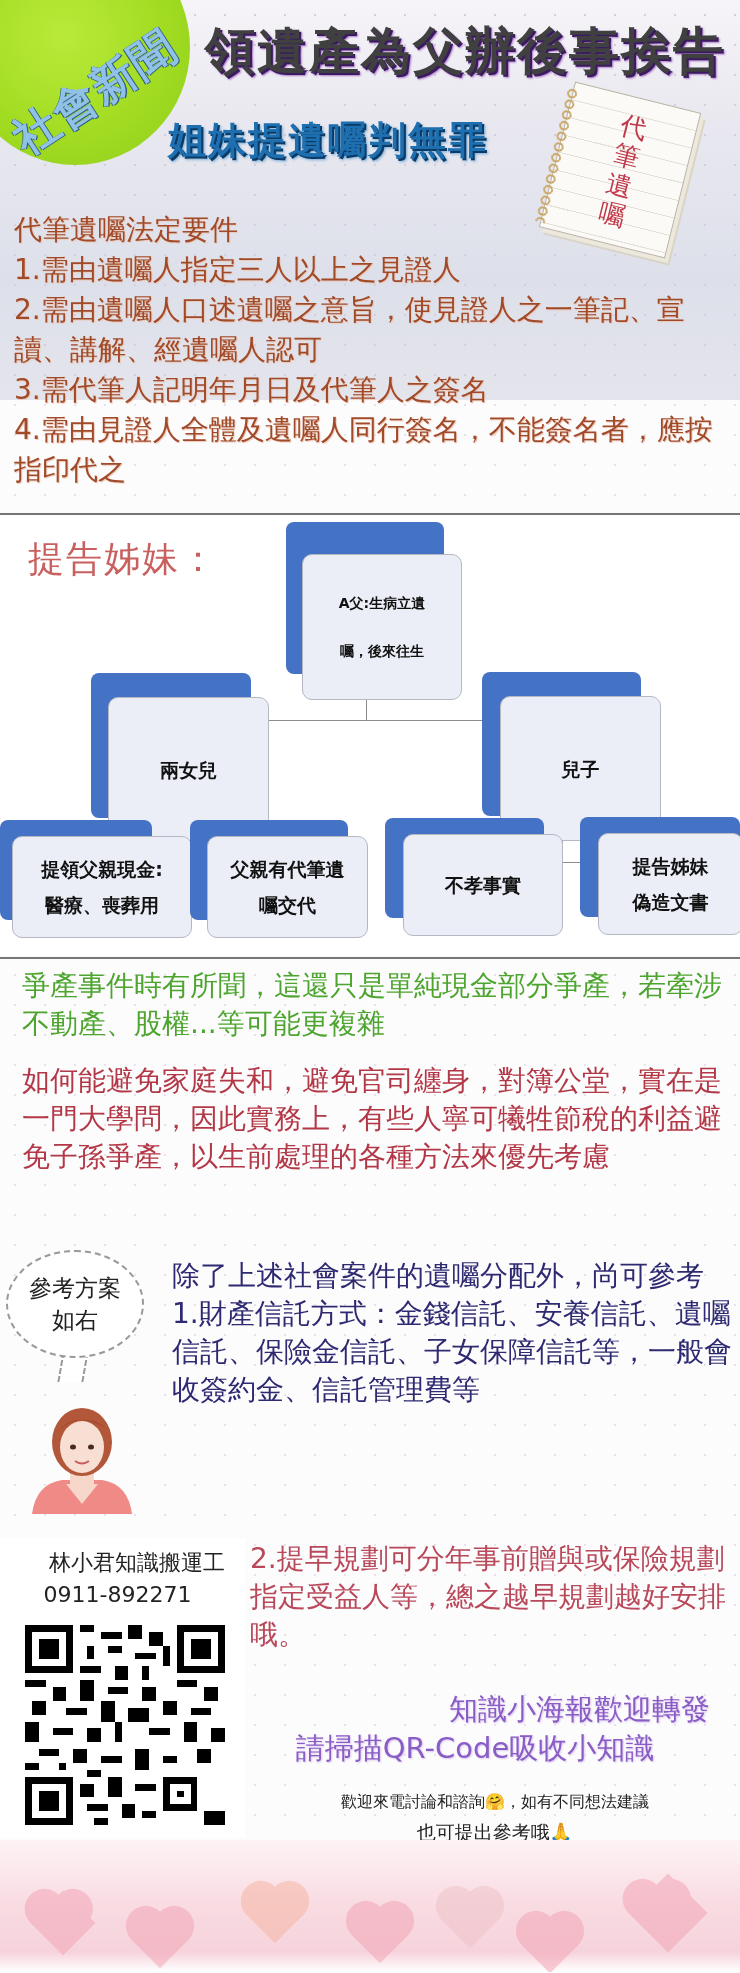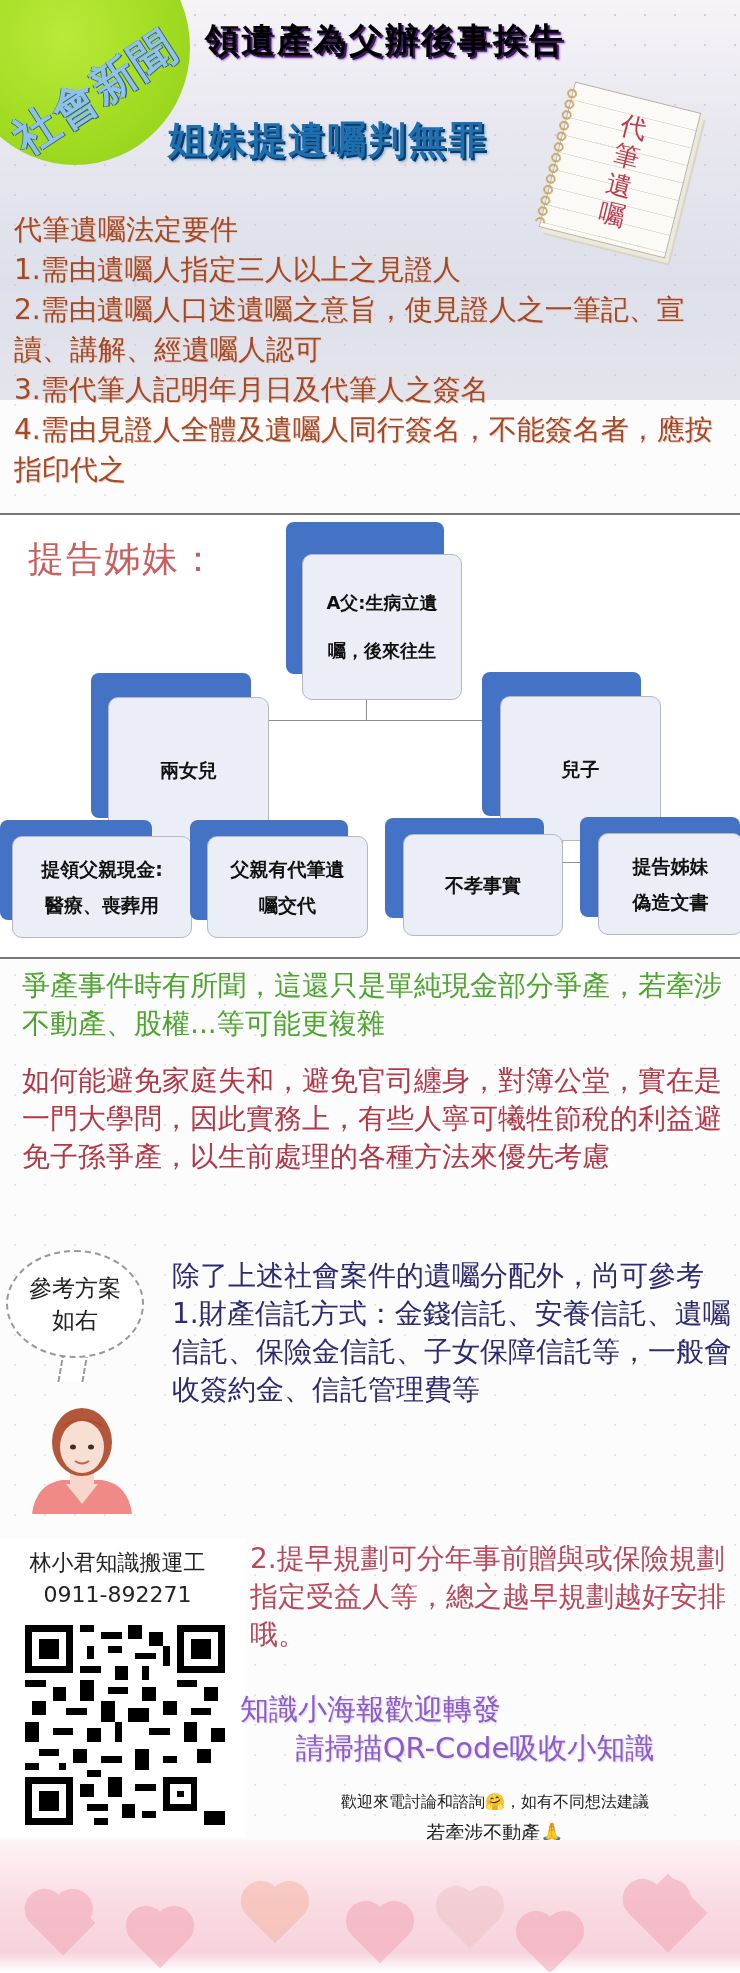--- a/index.html
+++ b/index.html
@@ -34,22 +34,22 @@
     transform: rotate(-33deg);
     transform-origin: left top;
     color: #8fc2e6;
     font-size: 44px; font-weight: bold; letter-spacing: 2px;
     text-shadow: 1px 1px 0 #35607f, -1px 0 0 #35607f;
     z-index: 3; white-space: nowrap;
     left: 2px; top: 118px;
   }
   .title-main {
     left: 205px; top: 18px;
-    color: #000000;
-    font-size: 34px; font-weight: bold; letter-spacing: 2px;
+    color: #404040;
+    font-size: 50px; font-weight: bold; letter-spacing: 2px;
     text-shadow: 2px 2px 0 #3a1a60, 3px 3px 2px #b07ac9;
     z-index: 3; white-space: nowrap;
   }
   .title-sub {
     left: 168px; top: 115px;
     color: #1e6fb0;
     font-size: 38px; font-weight: bold; letter-spacing: 2px;
     text-shadow: 2px 2px 0 #0b3a66, 3px 3px 3px #6fa7d1;
     z-index: 3; white-space: nowrap;
   }
@@ -112,25 +112,25 @@
     border-left: 2px dashed #999; border-right: 2px dashed #999;
     background: #fff; transform: skewX(-10deg);
   }
   .avatar { left: 22px; top: 1392px; width: 120px; height: 122px; }
   .ref-text { left: 172px; top: 1257px; width: 560px; color: #2e2a72; font-size: 28px; line-height: 38px; }
 
   
   .contact-box {
     left: 0; top: 1538px; width: 245px; height: 300px; background: #fff;
   }
-  .contact-name { left: 10px; top: 1548px; width: 215px; text-align: center; color: #222; font-size: 22px; }
+  .contact-name { left: 10px; top: 1548px; width: 215px; text-align: right; color: #222; font-size: 22px; }
   .contact-phone { left: 10px; top: 1582px; width: 215px; text-align: center; color: #222; font-size: 22px; }
   .qr { left: 22px; top: 1625px; width: 206px; height: 200px; }
   .tip2 { left: 250px; top: 1540px; width: 490px; color: #b8485a; font-size: 28px; line-height: 38px; }
-  .promo1 { left: 240px; top: 1690px; width: 470px; text-align: left; color: #8a5cc5; font-size: 29px; text-shadow: 1px 1px 2px #d7c8ec; }
+  .promo1 { left: 240px; top: 1690px; width: 470px; text-align: right; color: #8a5cc5; font-size: 29px; text-shadow: 1px 1px 2px #d7c8ec; }
   .promo2 { left: 240px; top: 1729px; width: 470px; text-align: center; color: #8a5cc5; font-size: 29px; text-shadow: 1px 1px 2px #d7c8ec; }
   .welcome1 { left: 250px; top: 1792px; width: 490px; text-align: center; color: #222; font-size: 16px; }
   .welcome2 { left: 250px; top: 1820px; width: 490px; text-align: center; color: #222; font-size: 19px; }
 
   
   .footer {
     left: 0; top: 1840px; width: 740px; height: 132px;
     background: linear-gradient(180deg, #fdf3f5 0%, #f9dbe2 50%, #f6d3dc 85%, #fff 100%);
     overflow: hidden;
   }
@@ -180,21 +180,21 @@
 <div class="abs line" style="left:73px; top:864px; width:196px; height:1px;"></div>
 <div class="abs line" style="left:73px; top:864px; width:1px; height:12px;"></div>
 <div class="abs line" style="left:269px; top:864px; width:1px; height:12px;"></div>
 
 <div class="abs line" style="left:562px; top:840px; width:1px; height:22px;"></div>
 <div class="abs line" style="left:464px; top:862px; width:196px; height:1px;"></div>
 <div class="abs line" style="left:464px; top:862px; width:1px; height:14px;"></div>
 <div class="abs line" style="left:660px; top:862px; width:1px; height:14px;"></div>
 
 <div class="abs node-blue" style="left:286px; top:522px; width:158px; height:152px;"></div>
-<div class="abs node-card" style="left:302px; top:554px; width:160px; height:146px; flex-direction:column; font-size:18px;gap:12px;">
+<div class="abs node-card" style="left:302px; top:554px; width:160px; height:146px; flex-direction:column; font-size:14px;gap:12px;">
   <span>A父:生病立遺</span>
   <span>囑，後來往生</span>
 </div>
 
 <div class="abs node-blue" style="left:91px; top:673px; width:160px; height:145px;"></div>
 <div class="abs node-card" style="left:108px; top:697px; width:161px; height:146px;">
   <span>兩女兒</span>
 </div>
 
 <div class="abs node-blue" style="left:482px; top:672px; width:159px; height:144px;"></div>
@@ -320,21 +320,21 @@
       <rect x="17" y="27" width="2" height="1"></rect>
       <rect x="26" y="27" width="3" height="2"></rect>
       <rect x="10" y="28" width="2" height="1"></rect>
   </g>
 </svg>
 
 <div class="abs tip2">2.提早規劃可分年事前贈與或保險規劃指定受益人等，總之越早規劃越好安排哦。</div>
 <div class="abs promo1">知識小海報歡迎轉發</div>
 <div class="abs promo2">請掃描QR-Code吸收小知識</div>
 <div class="abs welcome1">歡迎來電討論和諮詢🤗，如有不同想法建議</div>
-<div class="abs welcome2">若牽涉不動產🙏</div>
+<div class="abs welcome2">也可提出參考哦🙏</div>
 
 <div class="abs footer">
   <div class="heart" style="left:40px; top:60px; width:46px; height:46px;"></div>
   <div class="heart" style="left:140px; top:80px;"></div>
   <div class="heart" style="left:255px; top:55px; background:#f5b6a4;"></div>
   <div class="heart" style="left:360px; top:75px;"></div>
   <div class="heart" style="left:450px; top:60px; background:#eec4c8;"></div>
   <div class="heart" style="left:530px; top:85px;"></div>
   <div class="heart" style="left:640px; top:45px; width:56px; height:56px;"></div>
 </div>

